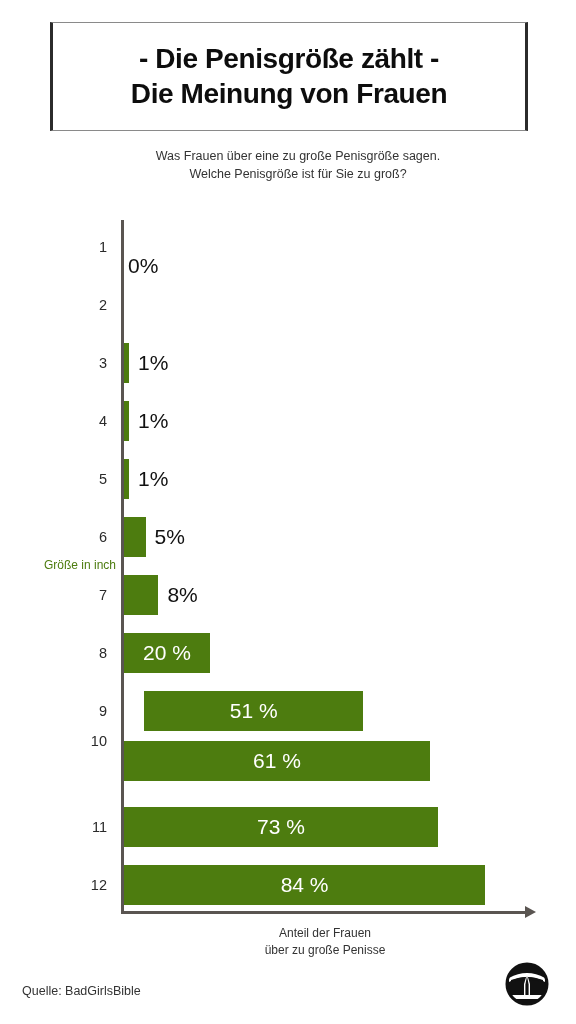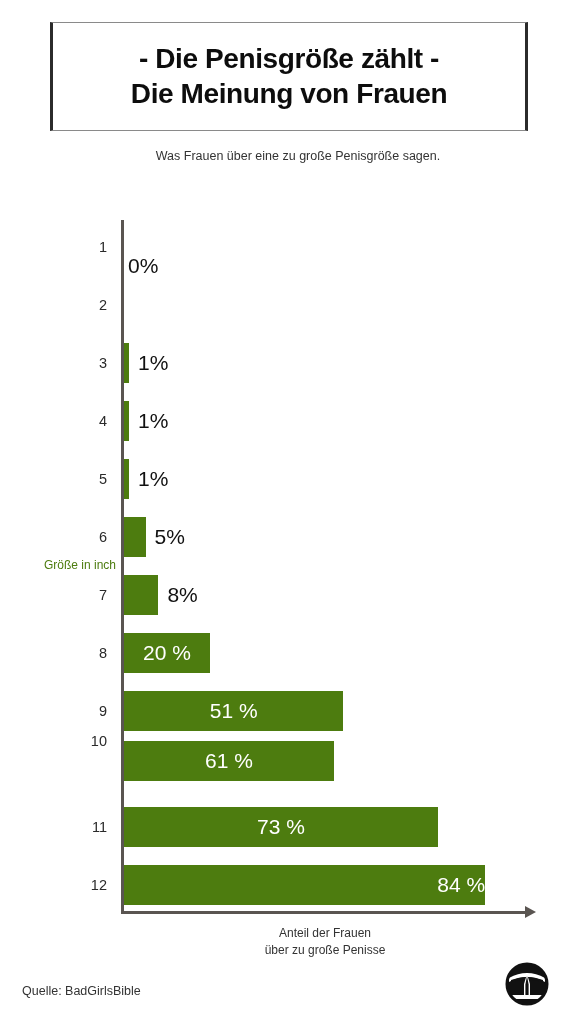--- a/index.html
+++ b/index.html
@@ -190,20 +190,21 @@
 </head>
 <body>
 
 <div id="title-box">
   <div class="line">- Die Penisgröße zählt -</div>
   <div class="line">Die Meinung von Frauen</div>
 </div>
 
 <div id="subtitle">
   <div>Was Frauen über eine zu große Penisgröße sagen.</div>
+  <div>Welche Penisgröße ist für Sie zu groß?</div>
 </div>
 
 <div id="chart">
   <div id="y-axis-line"></div>
   <div id="x-axis-line"></div>
   <div id="x-axis-arrow"></div>
   <div id="rows">
       <div class="row" style="top: 2px;">
         <div class="cat-label">1</div>
         <span class="bar-value-zero" style="top: 36px;">0%</span>
@@ -250,45 +251,45 @@
         <div class="cat-label">8</div>
         <div class="bar-wrap">
           <div class="bar" style="width: 86px;">
             <span class="bar-value-in">20 %</span>
           </div>
         </div>
       </div>
       <div class="row" style="top: 466px;">
         <div class="cat-label">9</div>
         <div class="bar-wrap">
-          <div class="bar" style="width: 219.3px;">
+          <div class="bar" style="width: 219.3px; margin-left: 20px;">
             <span class="bar-value-in">51 %</span>
           </div>
         </div>
       </div>
       <div class="row" style="top: 496px; padding-left: 8px;">
         <div class="cat-label">10</div>
         <div class="bar-wrap">
-          <div class="bar" style="width: 210px; margin-top: 40px;">
+          <div class="bar" style="width: 306px; margin-top: 40px;">
             <span class="bar-value-in">61 %</span>
           </div>
         </div>
       </div>
       <div class="row" style="top: 582px;">
         <div class="cat-label">11</div>
         <div class="bar-wrap">
           <div class="bar" style="width: 313.9px;">
             <span class="bar-value-in">73 %</span>
           </div>
         </div>
       </div>
       <div class="row" style="top: 640px;">
         <div class="cat-label">12</div>
         <div class="bar-wrap">
-          <div class="bar" style="width: 361.2px; justify-content: flex-end;">
+          <div class="bar" style="width: 361.2px;">
             <span class="bar-value-in">84 %</span>
           </div>
         </div>
       </div>
     </div>
 </div>
 
 <div id="y-axis-title">Größe in inch</div>
 
 <div id="x-axis-title">

